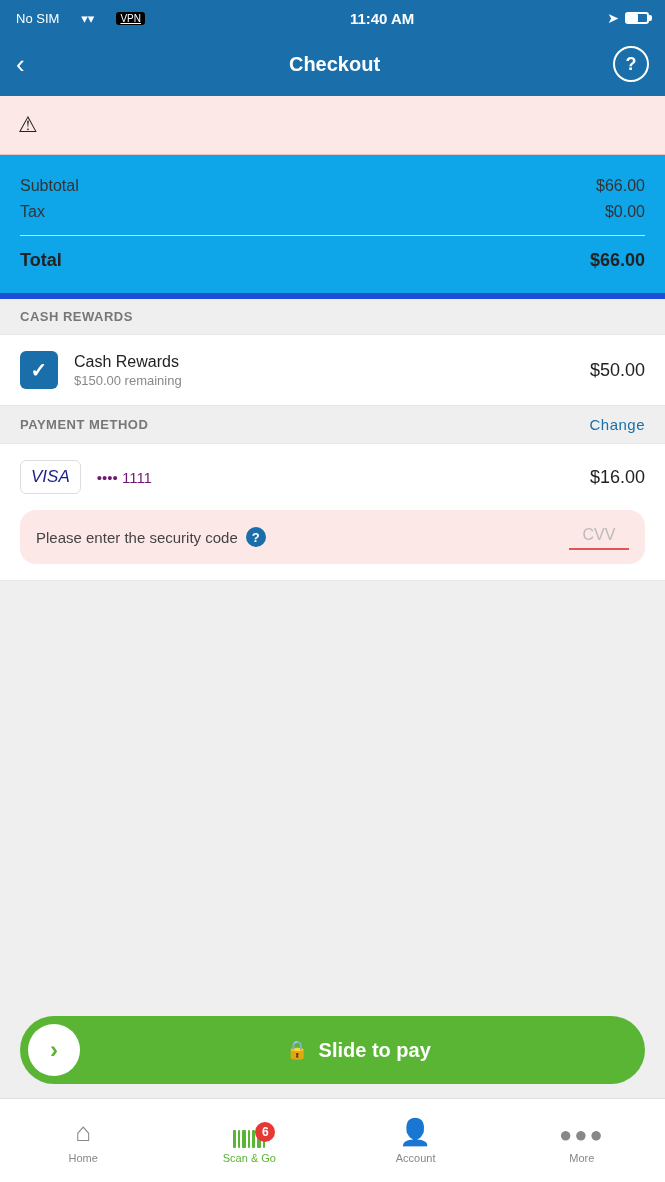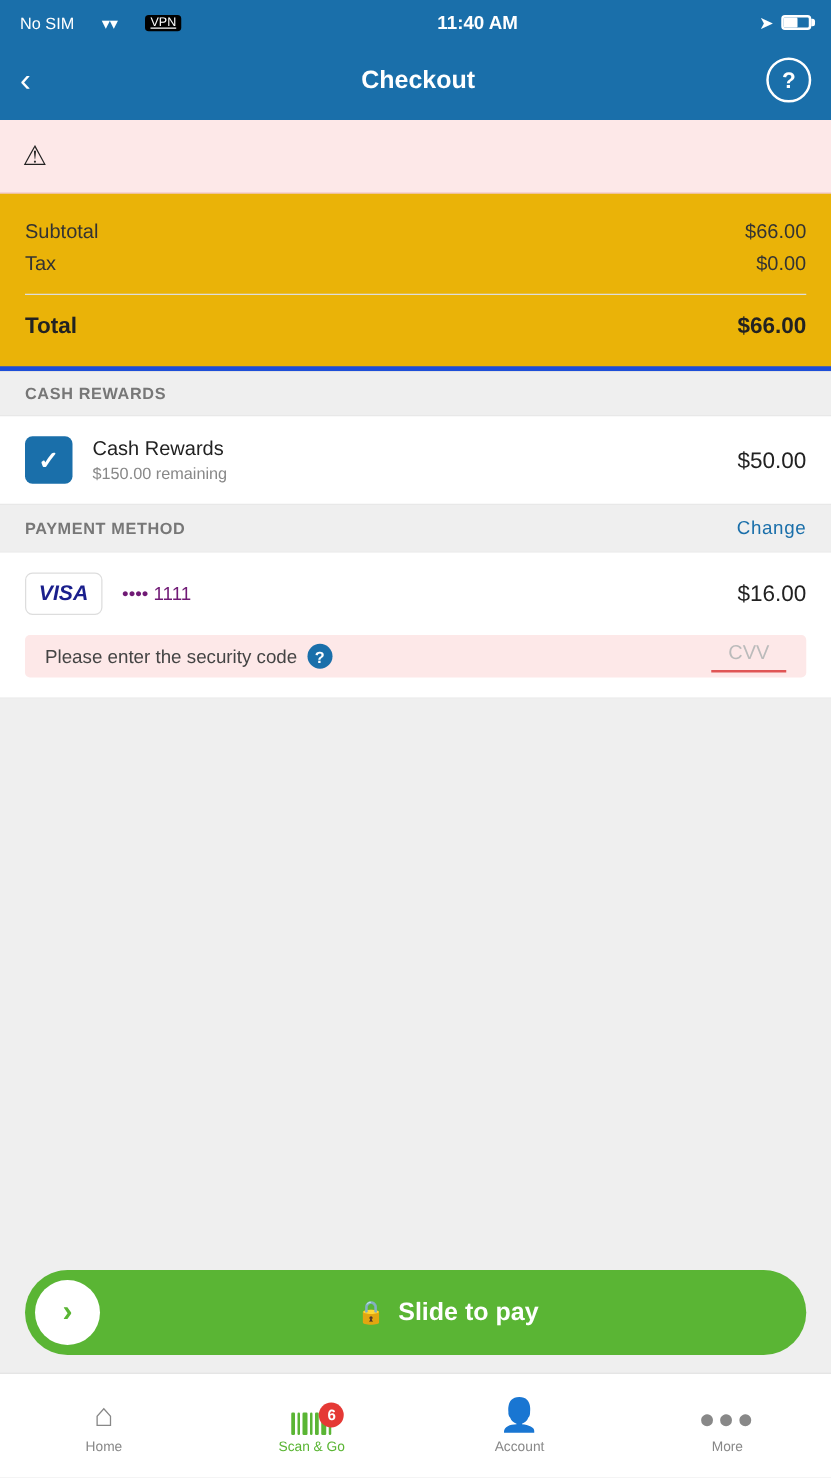--- a/index.html
+++ b/index.html
@@ -121,23 +121,23 @@
       color: #222;
       flex-shrink: 0;
     }
     .warning-text {
       font-size: 16px;
       color: #333;
     }
 
     
     .price-summary {
-      background: #eab308;
+      background: #0ea5e9;
       padding: 18px 20px;
-      border-bottom: 4px solid #1d4ed8;
+      border-bottom: 6px solid #1d4ed8;
     }
     .price-row {
       display: flex;
       justify-content: space-between;
       align-items: center;
       padding: 4px 0;
     }
     .price-label {
       font-size: 16px;
       color: #333;
@@ -260,22 +260,22 @@
     .card-amount {
       font-size: 18px;
       color: #222;
       font-weight: 500;
     }
 
     
     .cvv-section {
       background: #fde8e8;
       margin: 0 20px 16px;
-      border-radius: 4px;
-      padding: 4px 16px;
+      border-radius: 16px;
+      padding: 14px 16px;
       display: flex;
       align-items: center;
       justify-content: space-between;
     }
     .cvv-label {
       font-size: 15px;
       color: #444;
       display: flex;
       align-items: center;
       gap: 8px;
@@ -495,21 +495,21 @@
 
 <div class="section-header">
   <div class="section-header-row">
     <span>PAYMENT METHOD</span>
     <span class="section-change">Change</span>
   </div>
 </div>
 <div class="payment-card">
   <div class="payment-row">
     <div class="visa-badge">
-      <span style="color:#1a1f8c;font-weight:700;font-style:italic;font-size:17px;">VISA</span>
+      <span style="color:#1a1f8c;font-weight:400;font-style:italic;font-size:17px;">VISA</span>
     </div>
     <span class="card-dots">•••• 1111</span>
     <span class="card-amount">$16.00</span>
   </div>
 
   <div class="cvv-section">
     <div class="cvv-label">
       <span>Please enter the security code</span>
       <div class="cvv-help">?</div>
     </div>

